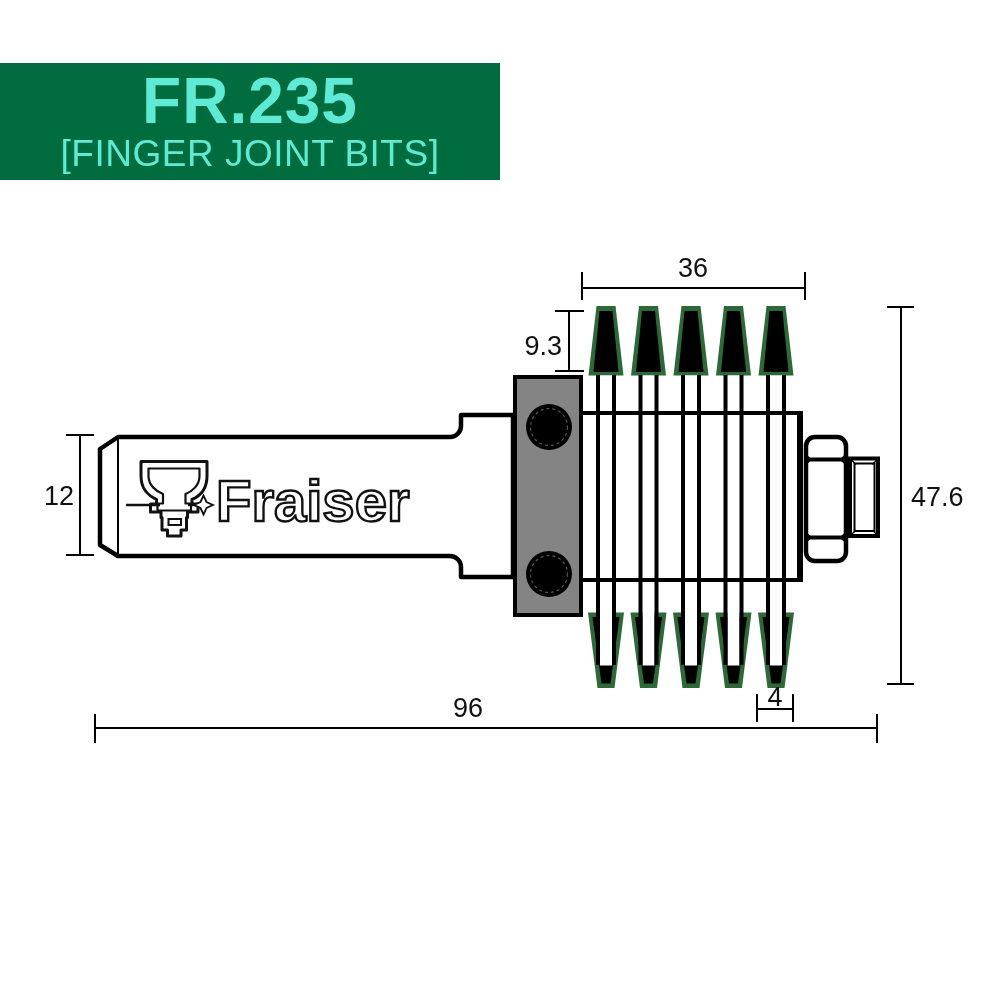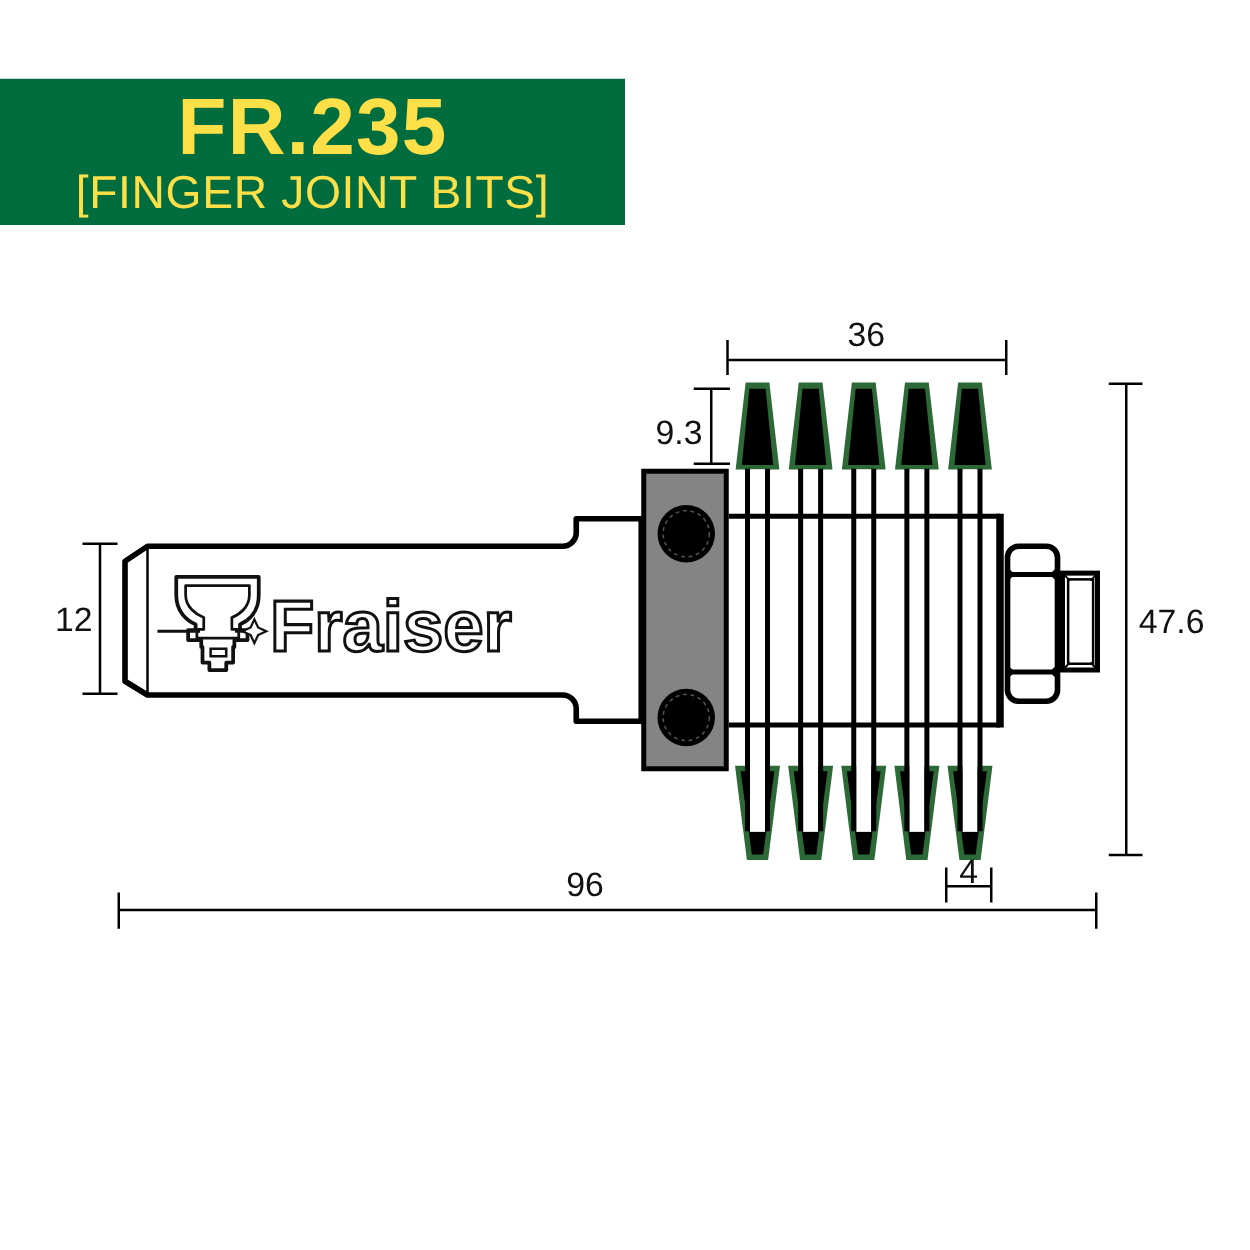--- a/index.html
+++ b/index.html
@@ -1,19 +1,19 @@
 <!DOCTYPE html>
 <html><head>
 <meta charset="utf-8">
 <style>
   html,body{margin:0;padding:0;background:#ffffff;}
   body{width:1000px;height:1000px;position:relative;font-family:"Liberation Sans",sans-serif;overflow:hidden;}
   .header-box{
     position:absolute;left:0;top:63px;width:500px;height:117px;
-    background:#016C3E;color:#fde047;
+    background:#016C3E;color:#5eead4;
     display:flex;flex-direction:column;justify-content:center;align-items:center;
   }
   .model{font-size:64px;font-weight:bold;line-height:1.0;letter-spacing:1px;}
   .category{font-size:37px;font-weight:normal;line-height:1.1;letter-spacing:.5px;margin-top:1px;}
   .drawing{position:absolute;left:0;top:0;width:1000px;height:1000px;}
   text.dim{font-family:"Liberation Sans",sans-serif;font-size:27px;fill:#111;}
   text.brand{font-family:"Liberation Sans",sans-serif;font-size:58px;font-weight:bold;
     fill:#ffffff;stroke:#111;stroke-width:2.4px;letter-spacing:0px;}
 </style>
 </head>

